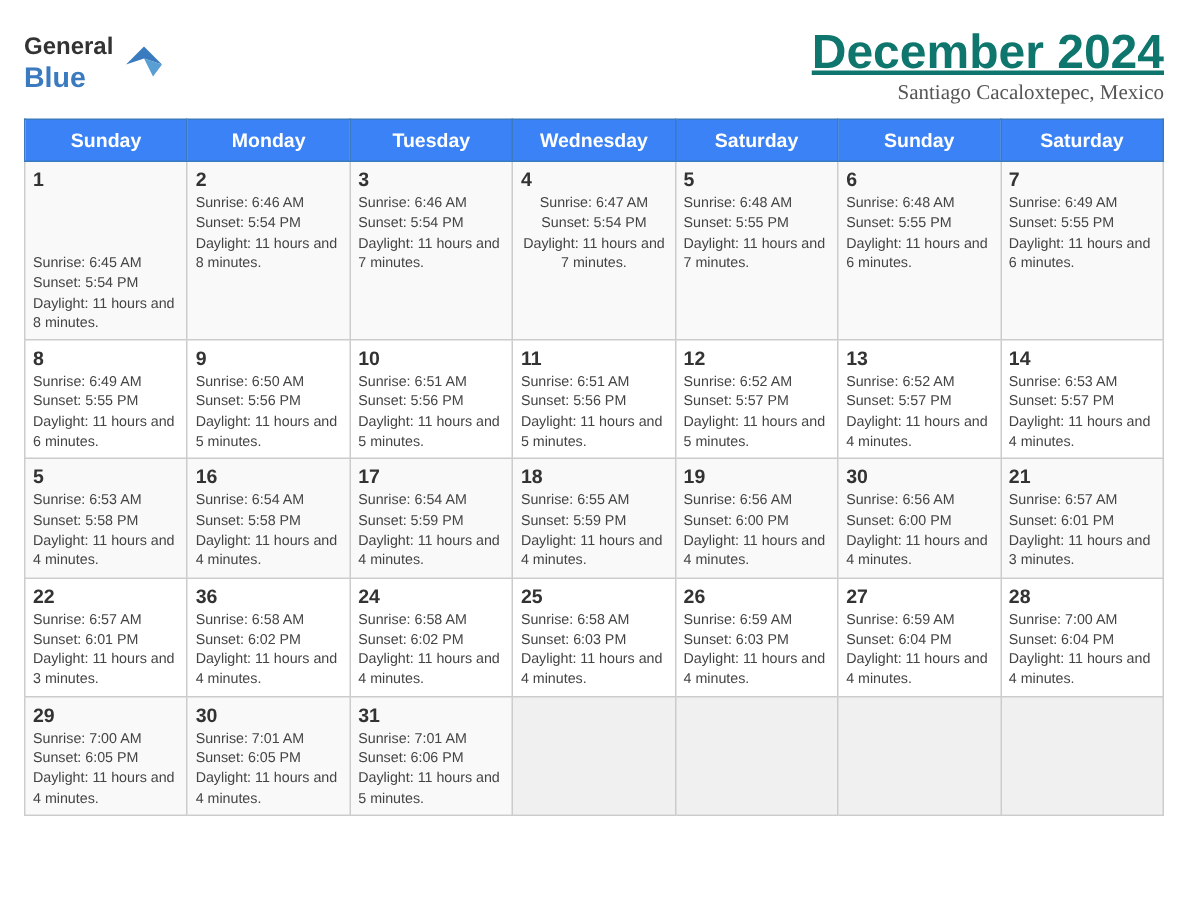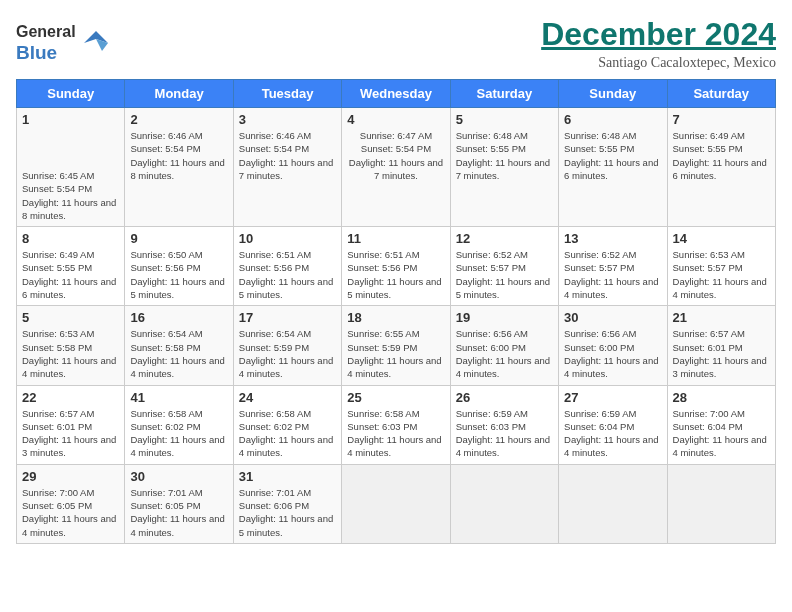--- a/index.html
+++ b/index.html
@@ -245,21 +245,21 @@
         </td>
       </tr>
       <tr>
         <td>
           <span class="day-num">22</span>
           <div class="day-detail" style="white-space: pre-line;">Sunrise: 6:57 AM
 Sunset: 6:01 PM
 Daylight: 11 hours and 3 minutes.</div>
         </td>
         <td>
-          <span class="day-num">41</span>
+          <span class="day-num">36</span>
           <div class="day-detail" style="white-space: pre-line;">Sunrise: 6:58 AM
 Sunset: 6:02 PM
 Daylight: 11 hours and 4 minutes.</div>
         </td>
         <td>
           <span class="day-num">24</span>
           <div class="day-detail" style="white-space: pre-line;">Sunrise: 6:58 AM
 Sunset: 6:02 PM
 Daylight: 11 hours and 4 minutes.</div>
         </td>

